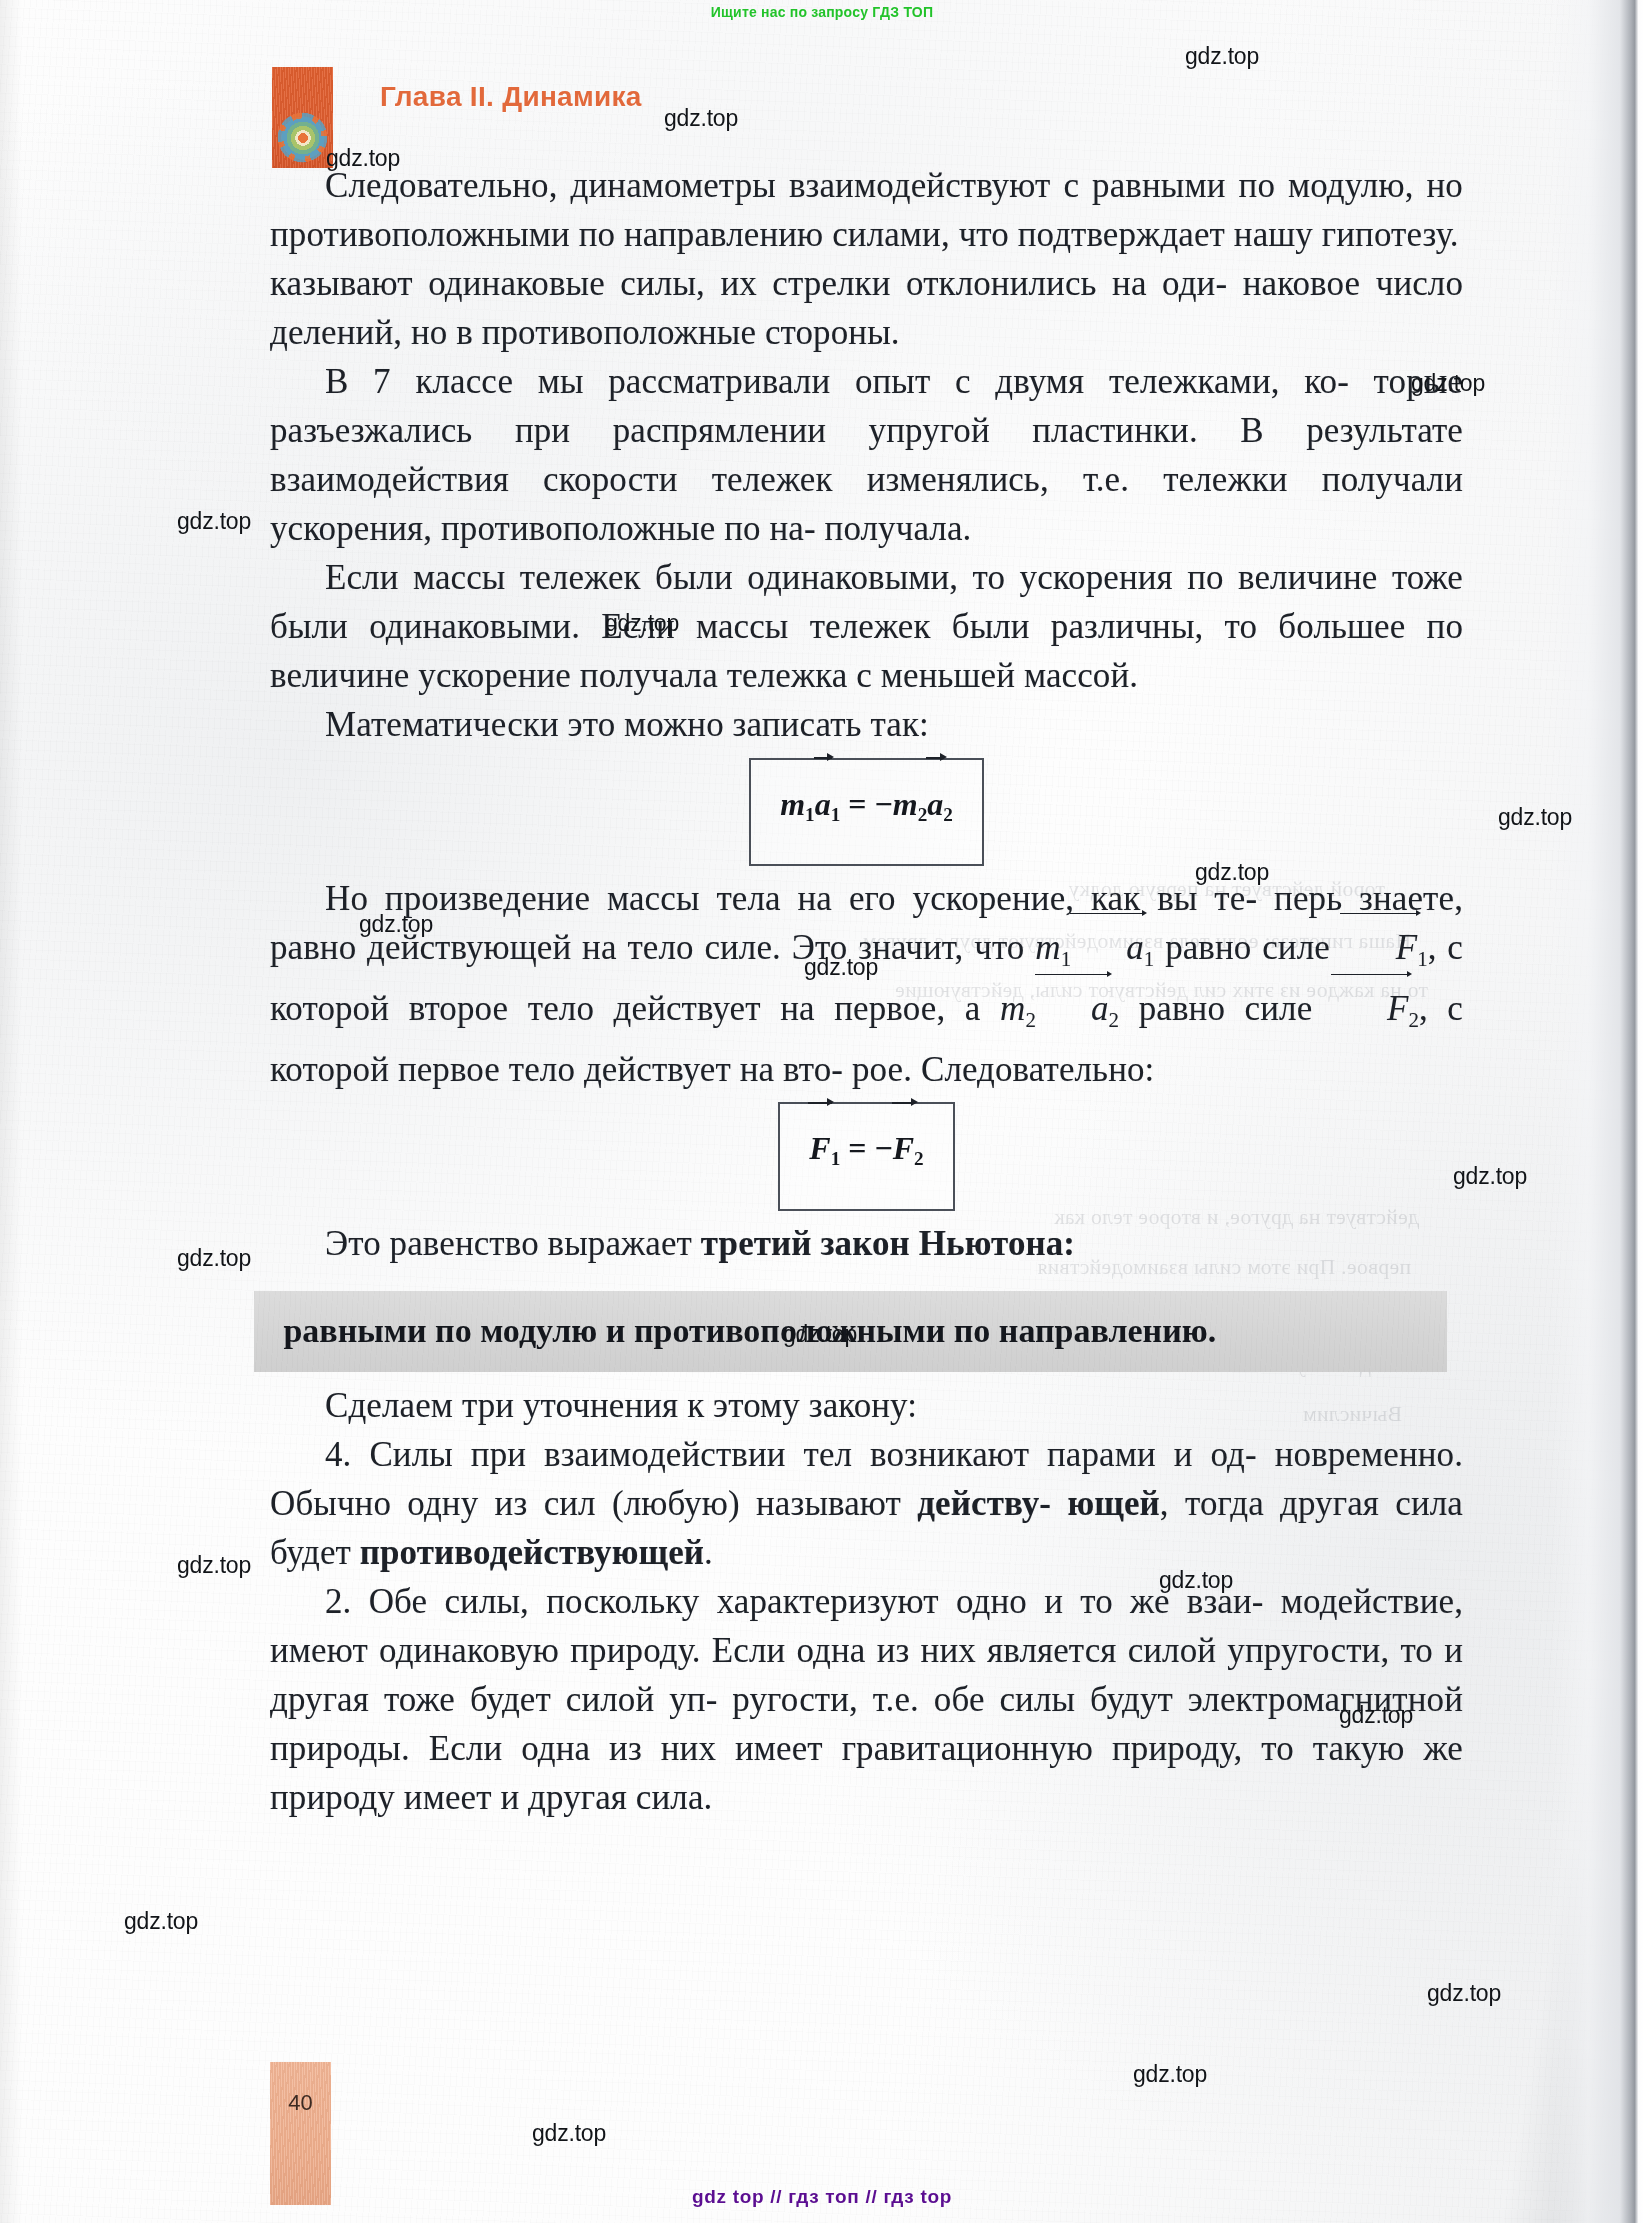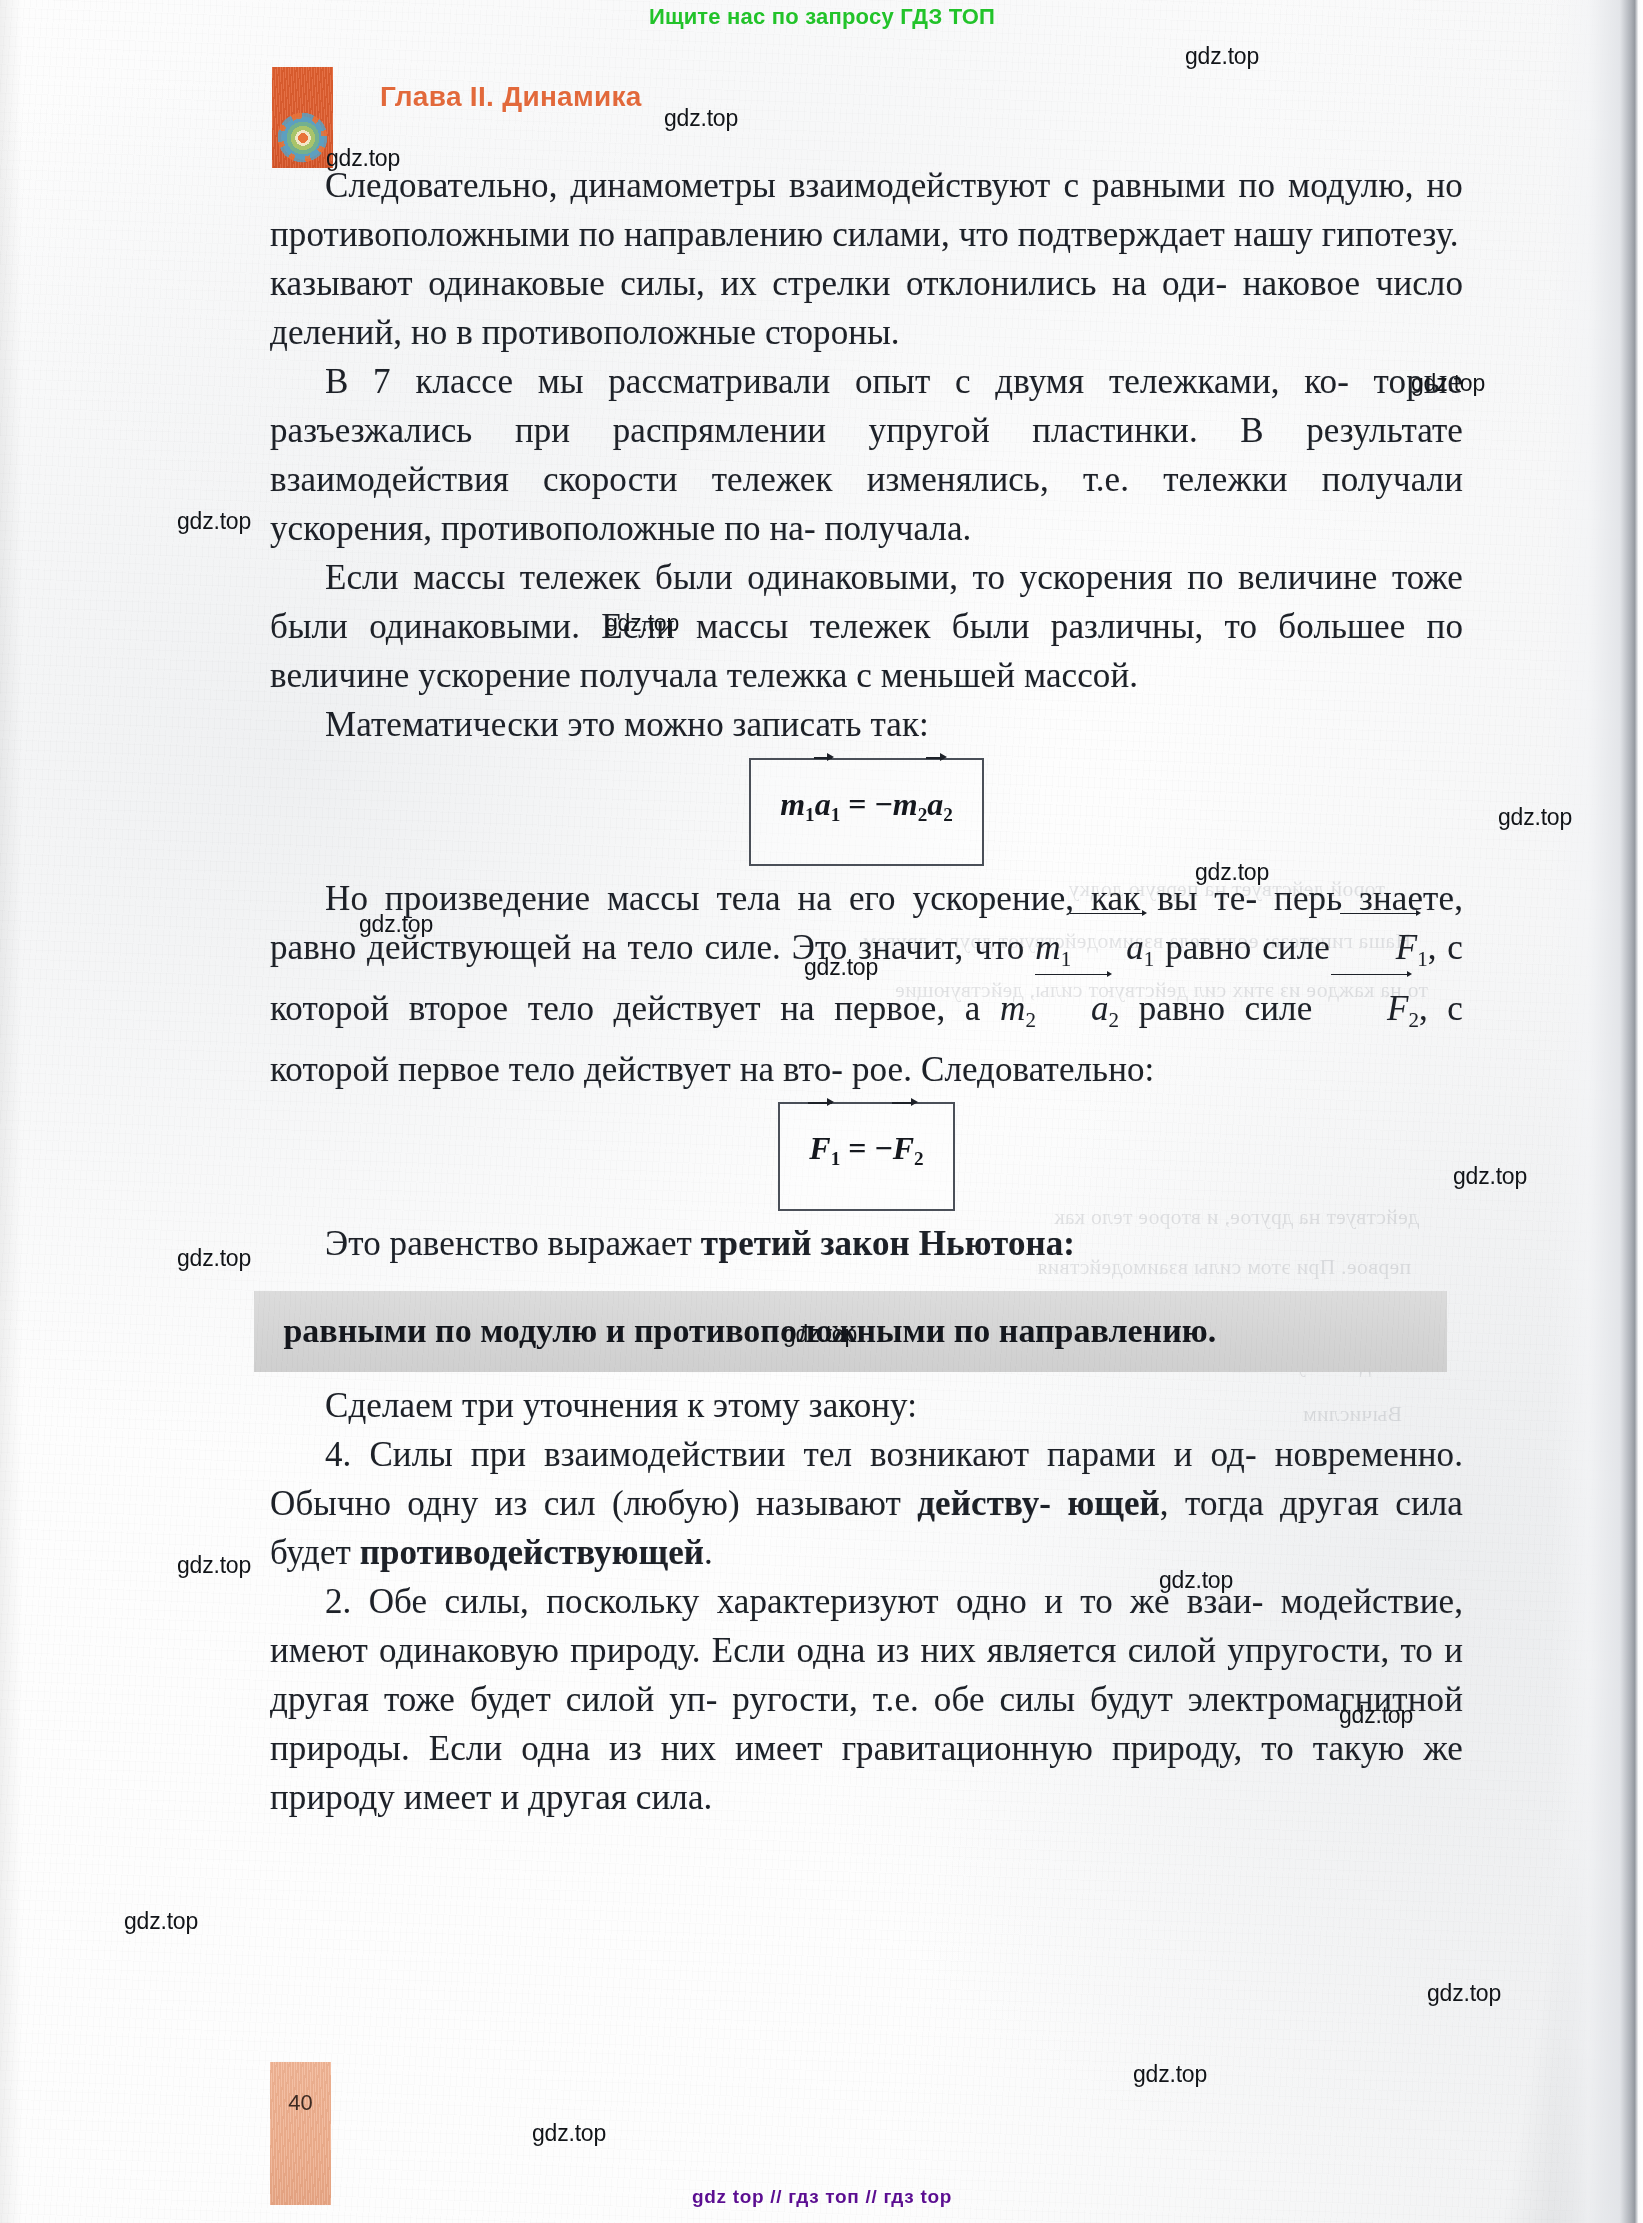--- a/index.html
+++ b/index.html
@@ -43,21 +43,21 @@
       rgba(168,172,179,.95) 86%,
       rgba(139,144,152,.9) 90%,
       rgba(252,252,253,1) 94%,
       rgba(255,255,255,1) 100%);
   }
 
   
   #promo{
     position:absolute;top:3.5px;left:0;width:1644px;text-align:center;
     font-family:"Liberation Sans","DejaVu Sans",sans-serif;
-    font-size:22px;font-weight:600;color:#22c32a;letter-spacing:0.2px;
+    font-size:14px;font-weight:600;color:#22c32a;letter-spacing:0.2px;
   }
 
   
   #chaptertab{
     position:absolute;left:272px;top:67px;width:61px;height:101px;
     background:
       repeating-linear-gradient(87deg,rgba(255,255,255,.11) 0 0.9px,rgba(0,0,0,.05) 0.9px 2.6px),
       linear-gradient(180deg,#e2602f 0%,#e15f30 55%,#d9572a 100%);
   }
   #chaptertab .rosette{

